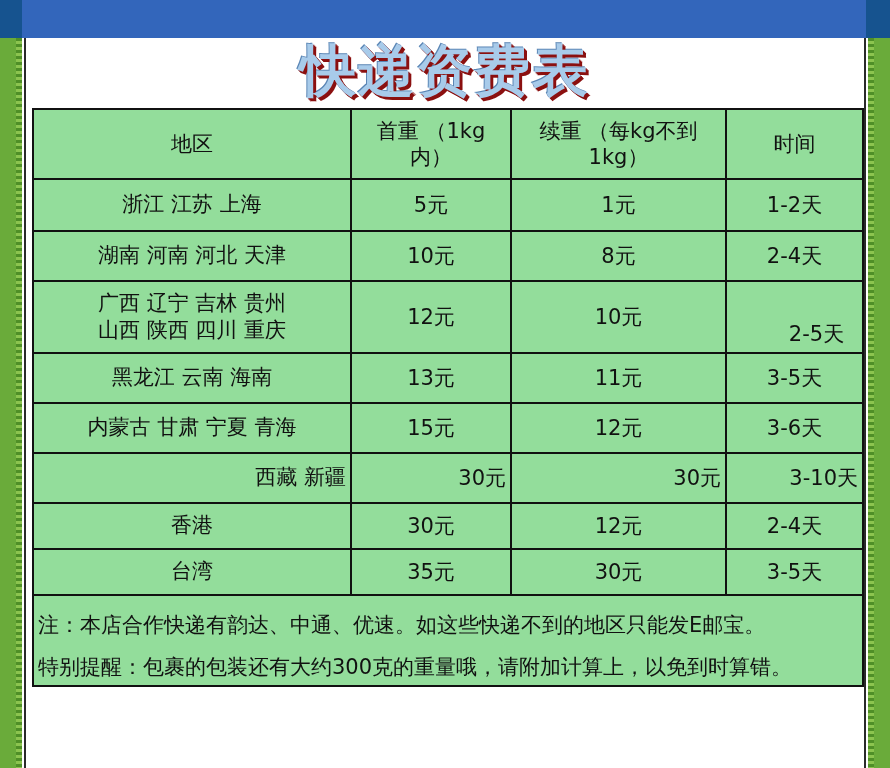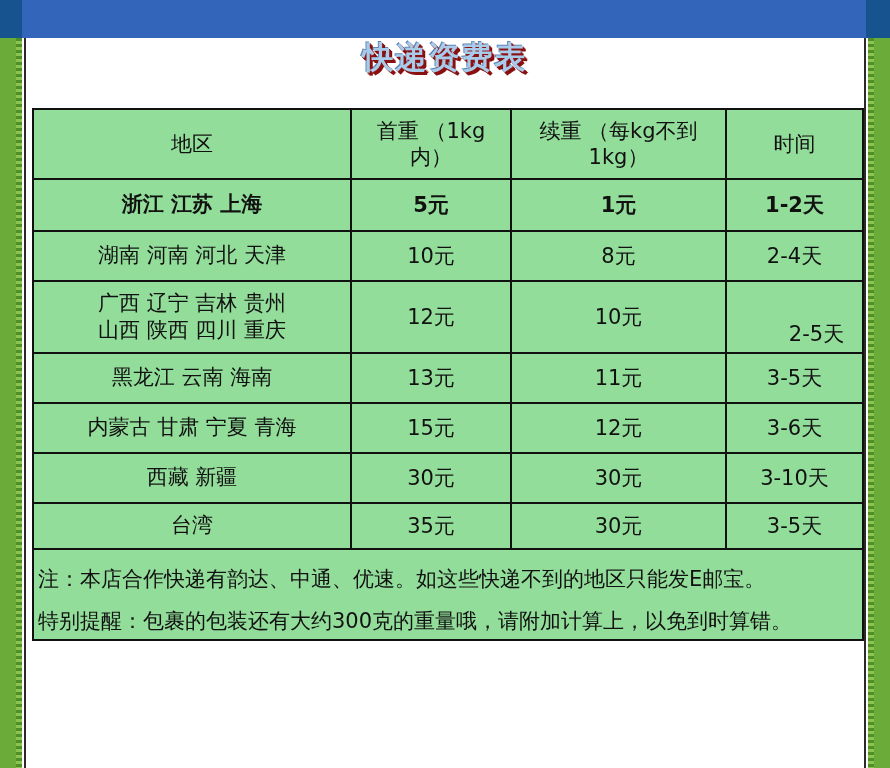--- a/index.html
+++ b/index.html
@@ -80,21 +80,21 @@
   
   .title-wrap {
     position: absolute;
     left: 24px; top: 40px;
     width: 842px;
     text-align: center;
   }
   .doc-title {
     display: inline-block;
     font-family: "DejaVu Sans", "Liberation Sans", sans-serif;
-    font-size: 31px;
+    font-size: 56px;
     font-weight: bold;
     letter-spacing: 2px;
     color: #a8cbea;
     text-shadow:
        2px 2px 0 #8b1010,
        3px 3px 0 #8b1010,
        1px 1px 0 #8b1010,
       -1px -1px 0 #5b86b5;
     line-height: 1.1;
   }
@@ -127,28 +127,28 @@
 
   col.c-region  { width: 318px; }
   col.c-first   { width: 160px; }
   col.c-extra   { width: 215px; }
   col.c-time    { width: 137px; }
 
   .cell-region { line-height: 1.3; }
   .cell-region .line { display: block; }
 
   .row-h   td, .row-h th { height: 64px; }
-  .row-1   td { height: 46px; font-weight: bold; }
+  .row-1   td { height: 46px; }
   .row-2   td { height: 44px; }
   .row-3   td { height: 64px; }
   .row-4   td { height: 44px; margin-left: 18px; }
   .row-5   td { height: 64px; }
   .row-6   td { height: 44px; margin-top: 16px; }
   .row-7   td { height: 44px; }
-  .row-8   td { height: 44px; }
+  .row-8   td { height: 44px; text-align: right; }
   .row-9   td { height: 40px; }
   .row-10  td { height: 40px; }
 
   
   td.time-bottom { vertical-align: bottom; padding-bottom: 4px; padding-left: 48px; }
 
   .note-cell {
     text-align: left !important;
     padding: 6px 10px 8px 12px;
     font-size: 21px;
@@ -245,20 +245,28 @@
         <td>3-6天</td>
       </tr>
       <tr class="row-8">
         <td class="cell-region">
           <span class="line">西藏 新疆</span>
         </td>
         <td>30元</td>
         <td>30元</td>
         <td>3-10天</td>
       </tr>
+      <tr class="row-9">
+        <td class="cell-region">
+          <span class="line">香港</span>
+        </td>
+        <td>30元</td>
+        <td>12元</td>
+        <td>2-4天</td>
+      </tr>
       <tr class="row-10">
         <td class="cell-region">
           <span class="line">台湾</span>
         </td>
         <td>35元</td>
         <td>30元</td>
         <td>3-5天</td>
       </tr>
       <tr>
         <td class="note-cell" colspan="4">

